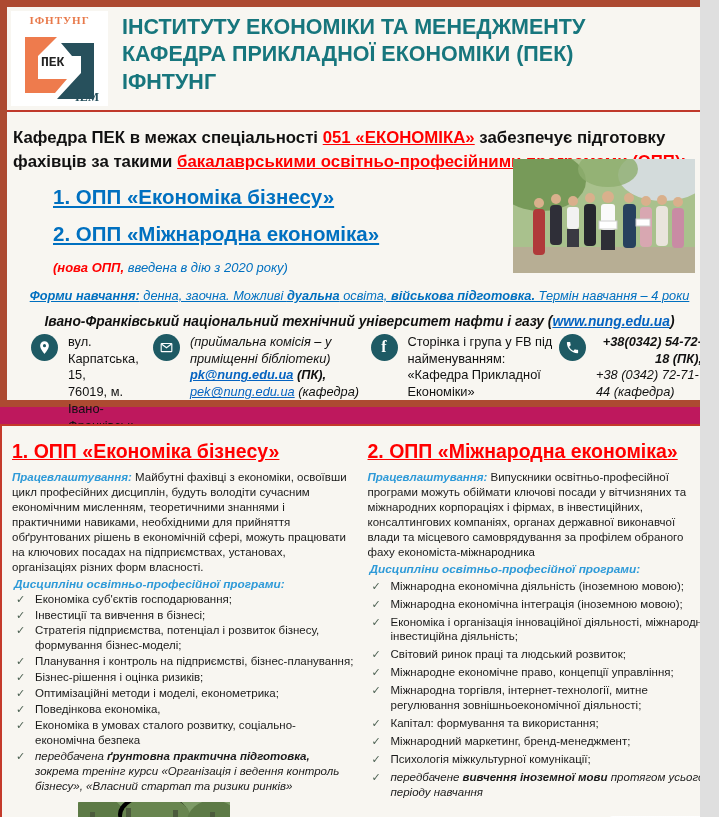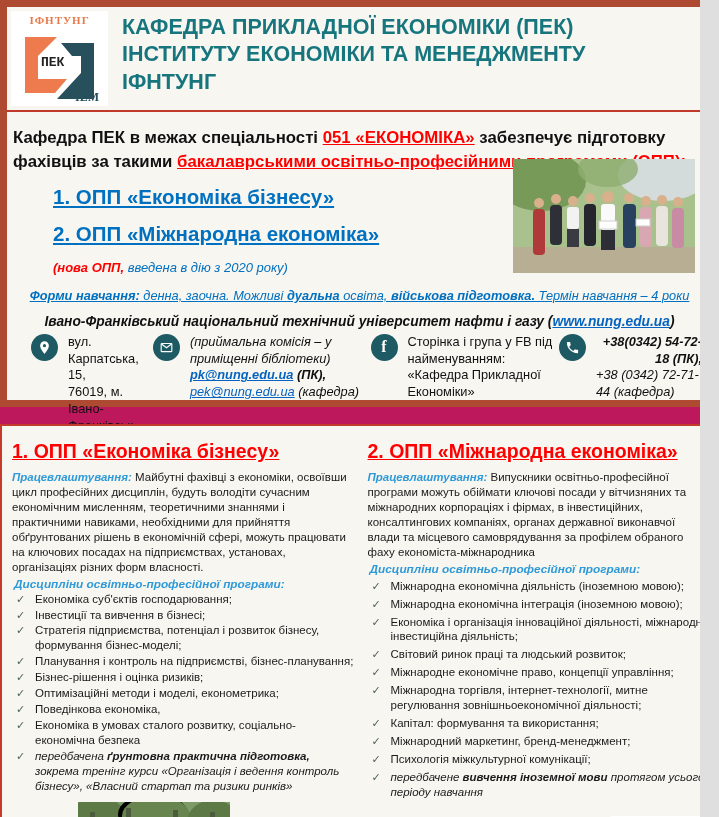--- a/index.html
+++ b/index.html
@@ -77,22 +77,22 @@
       <div class="logo">
         <svg width="97" height="95" viewBox="0 0 97 95">
           <path fill="#ee7b4d" d="M14,26 L46,26 L14,58 Z M14,26 L27,26 L27,82 L14,82 Z M14,68 L56,68 L44,82 L14,82 Z"></path>
           <path fill="#27505c" d="M50,32 L83,32 L83,45 L61,45 Z M70,32 L83,32 L83,88 L70,88 Z M70,62 L70,88 L46,88 Z"></path>
         </svg>
         <span class="logo-top">ІФНТУНГ</span>
         <span class="logo-pek">ПЕК</span>
         <span class="logo-iem">ІЕМ</span>
       </div>
       <div class="title">
+        <div>ІНСТИТУТУ ЕКОНОМІКИ ТА МЕНЕДЖМЕНТУ</div>
         <div>КАФЕДРА ПРИКЛАДНОЇ ЕКОНОМІКИ (ПЕК)</div>
-        <div>ІНСТИТУТУ ЕКОНОМІКИ ТА МЕНЕДЖМЕНТУ</div>
         <div>ІФНТУНГ</div>
       </div>
     </div>
 
     <hr class="red-rule">
 
     <div class="intro"><span>Кафедра ПЕК в межах спеціальності </span><span class="hl">051 «ЕКОНОМІКА»</span><span> забезпечує підготовку фахівців за такими </span><span class="hl">бакалаврськими освітньо-професійними програмами (ОПП):</span></div>
 
     <div class="programs">
       <span class="prog-link">1. ОПП «Економіка бізнесу»</span>

